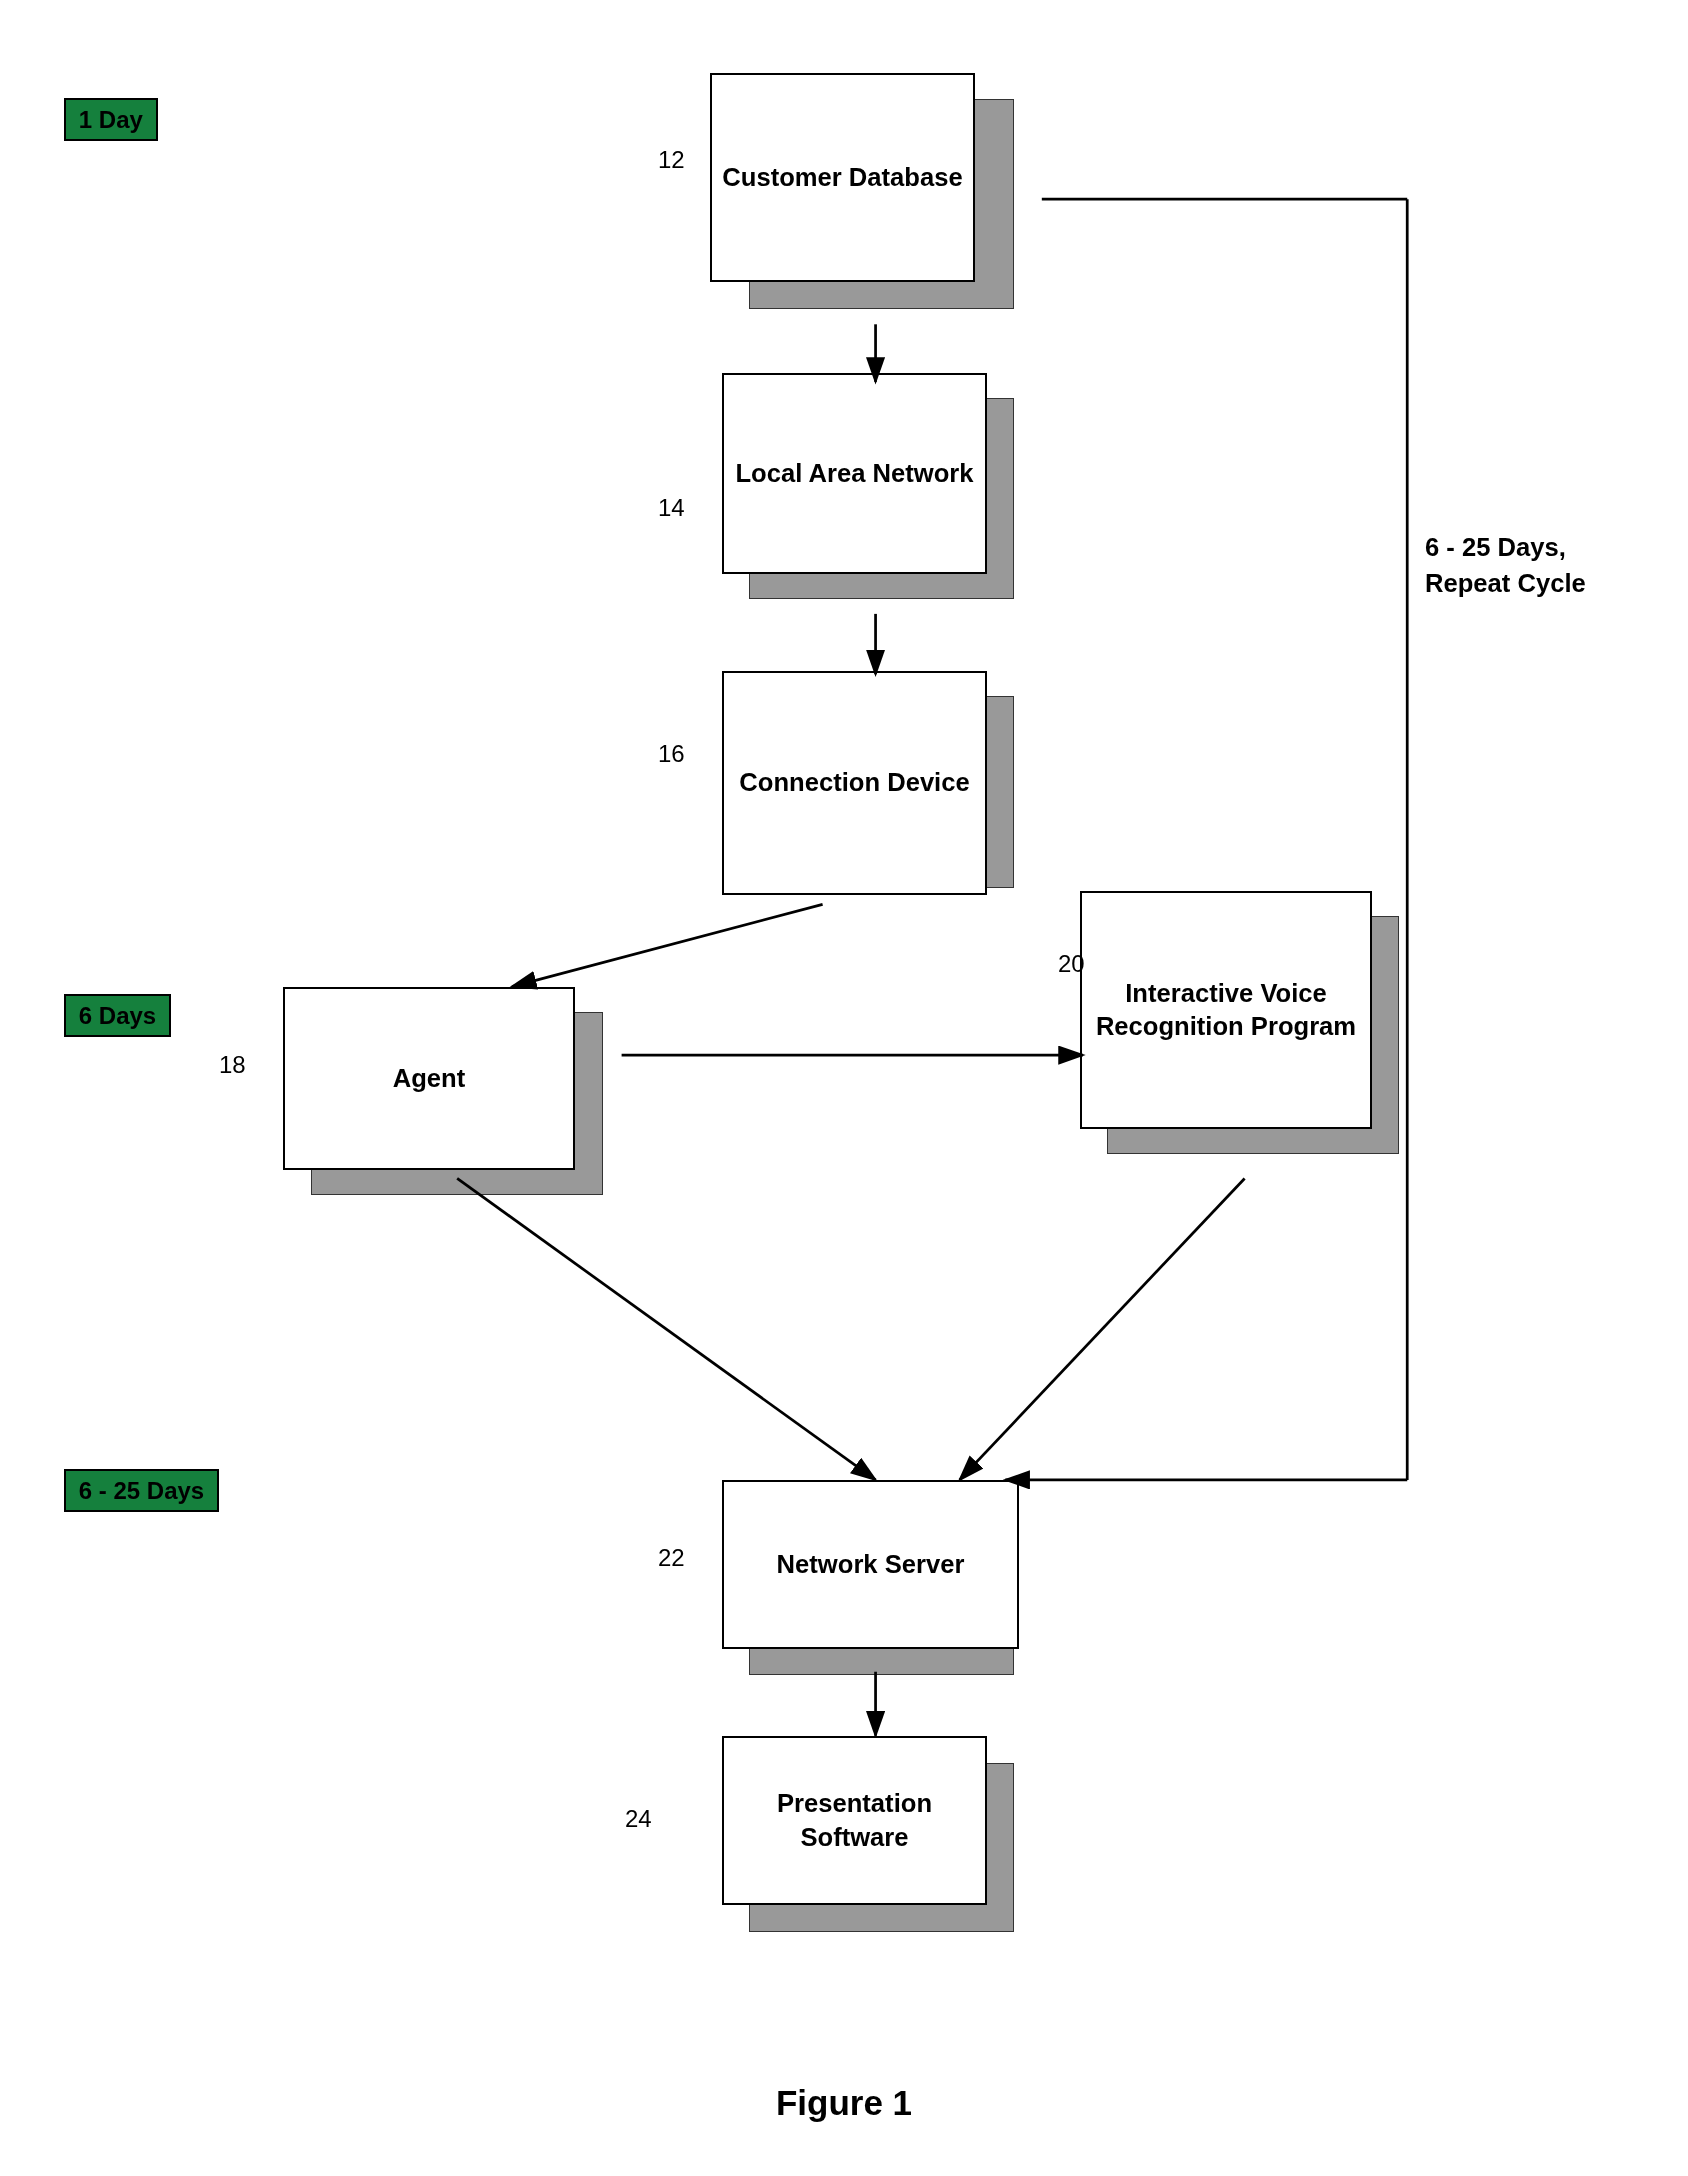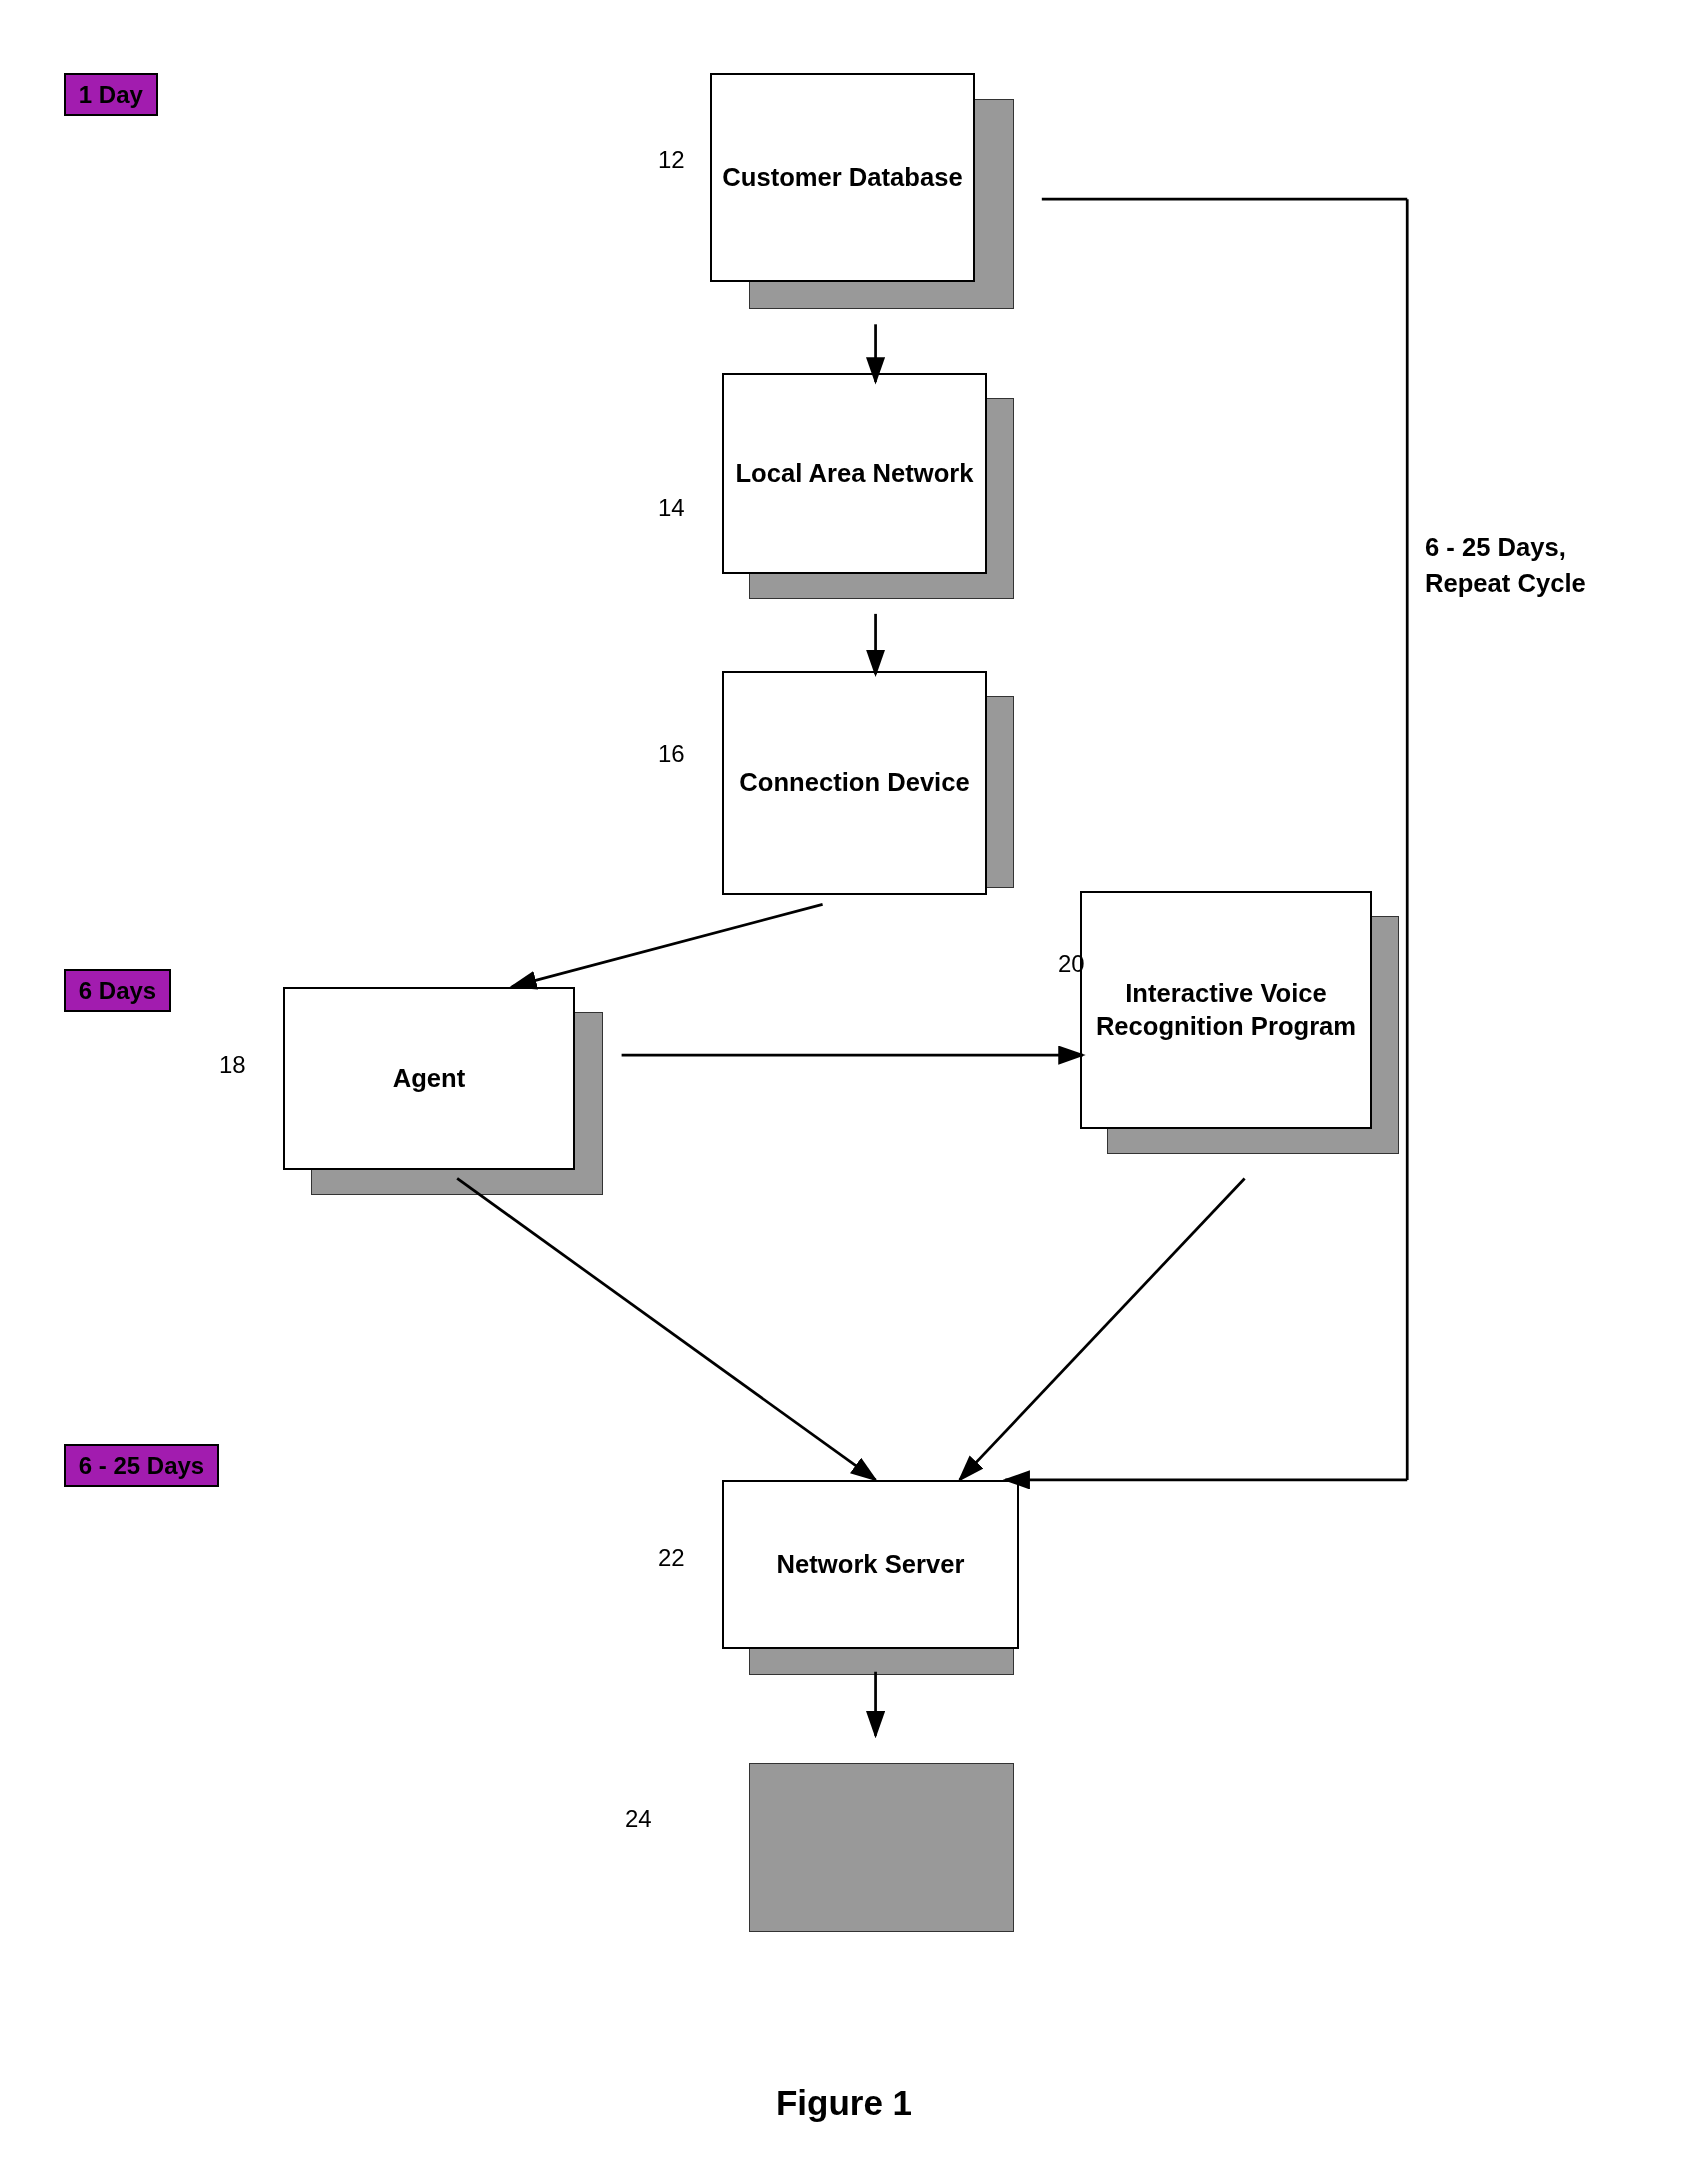--- a/index.html
+++ b/index.html
@@ -38,25 +38,26 @@
       text-align: center;
       font-size: 25.6px;
       font-weight: bold;
       line-height: 1.3;
     }
 
     
     .label-badge {
       position: absolute;
       border: 2.3px solid #000;
-      background: #a21caf;
+      background: #15803d;
       padding: 5.5px 12.8px;
       font-size: 24px;
       font-weight: bold;
       z-index: 10;
+      margin-top: 25px;
     }
 
     
     .ref-num {
       position: absolute;
       font-size: 24px;
       font-weight: normal;
       z-index: 10;
     }
 
@@ -147,18 +148,20 @@
   <div class="ref-num" style="left: 1425px; top: 530px; font-size: 25.6px; font-weight: bold; width: 201px; line-height: 1.4;">6 - 25 Days,<br>Repeat Cycle</div>
 
   <div class="label-badge" style="left: 64px; top: 1444px;">6 - 25 Days</div>
 
   <div class="box-3d-shadow" style="left: 749px; top: 1506px; width: 265px; height: 169px;"></div>
   <div class="box-3d-face" style="left: 722px; top: 1480px; width: 297px; height: 169px;">Network
 Server</div>
   <div class="ref-num" style="left: 658px; top: 1544px;">22</div>
 
   <div class="box-3d-shadow" style="left: 749px; top: 1763px; width: 265px; height: 169px;"></div>
+  <div class="box-3d-face" style="left: 722px; top: 1736px; width: 265px; height: 169px;">Presentation
+Software</div>
   <div class="ref-num" style="left: 625px; top: 1805px;">24</div>
 
   <div class="figure-label" style="left: 707px; top: 2083px;">Figure 1</div>
 
 </div>
 
 
 </body></html>

